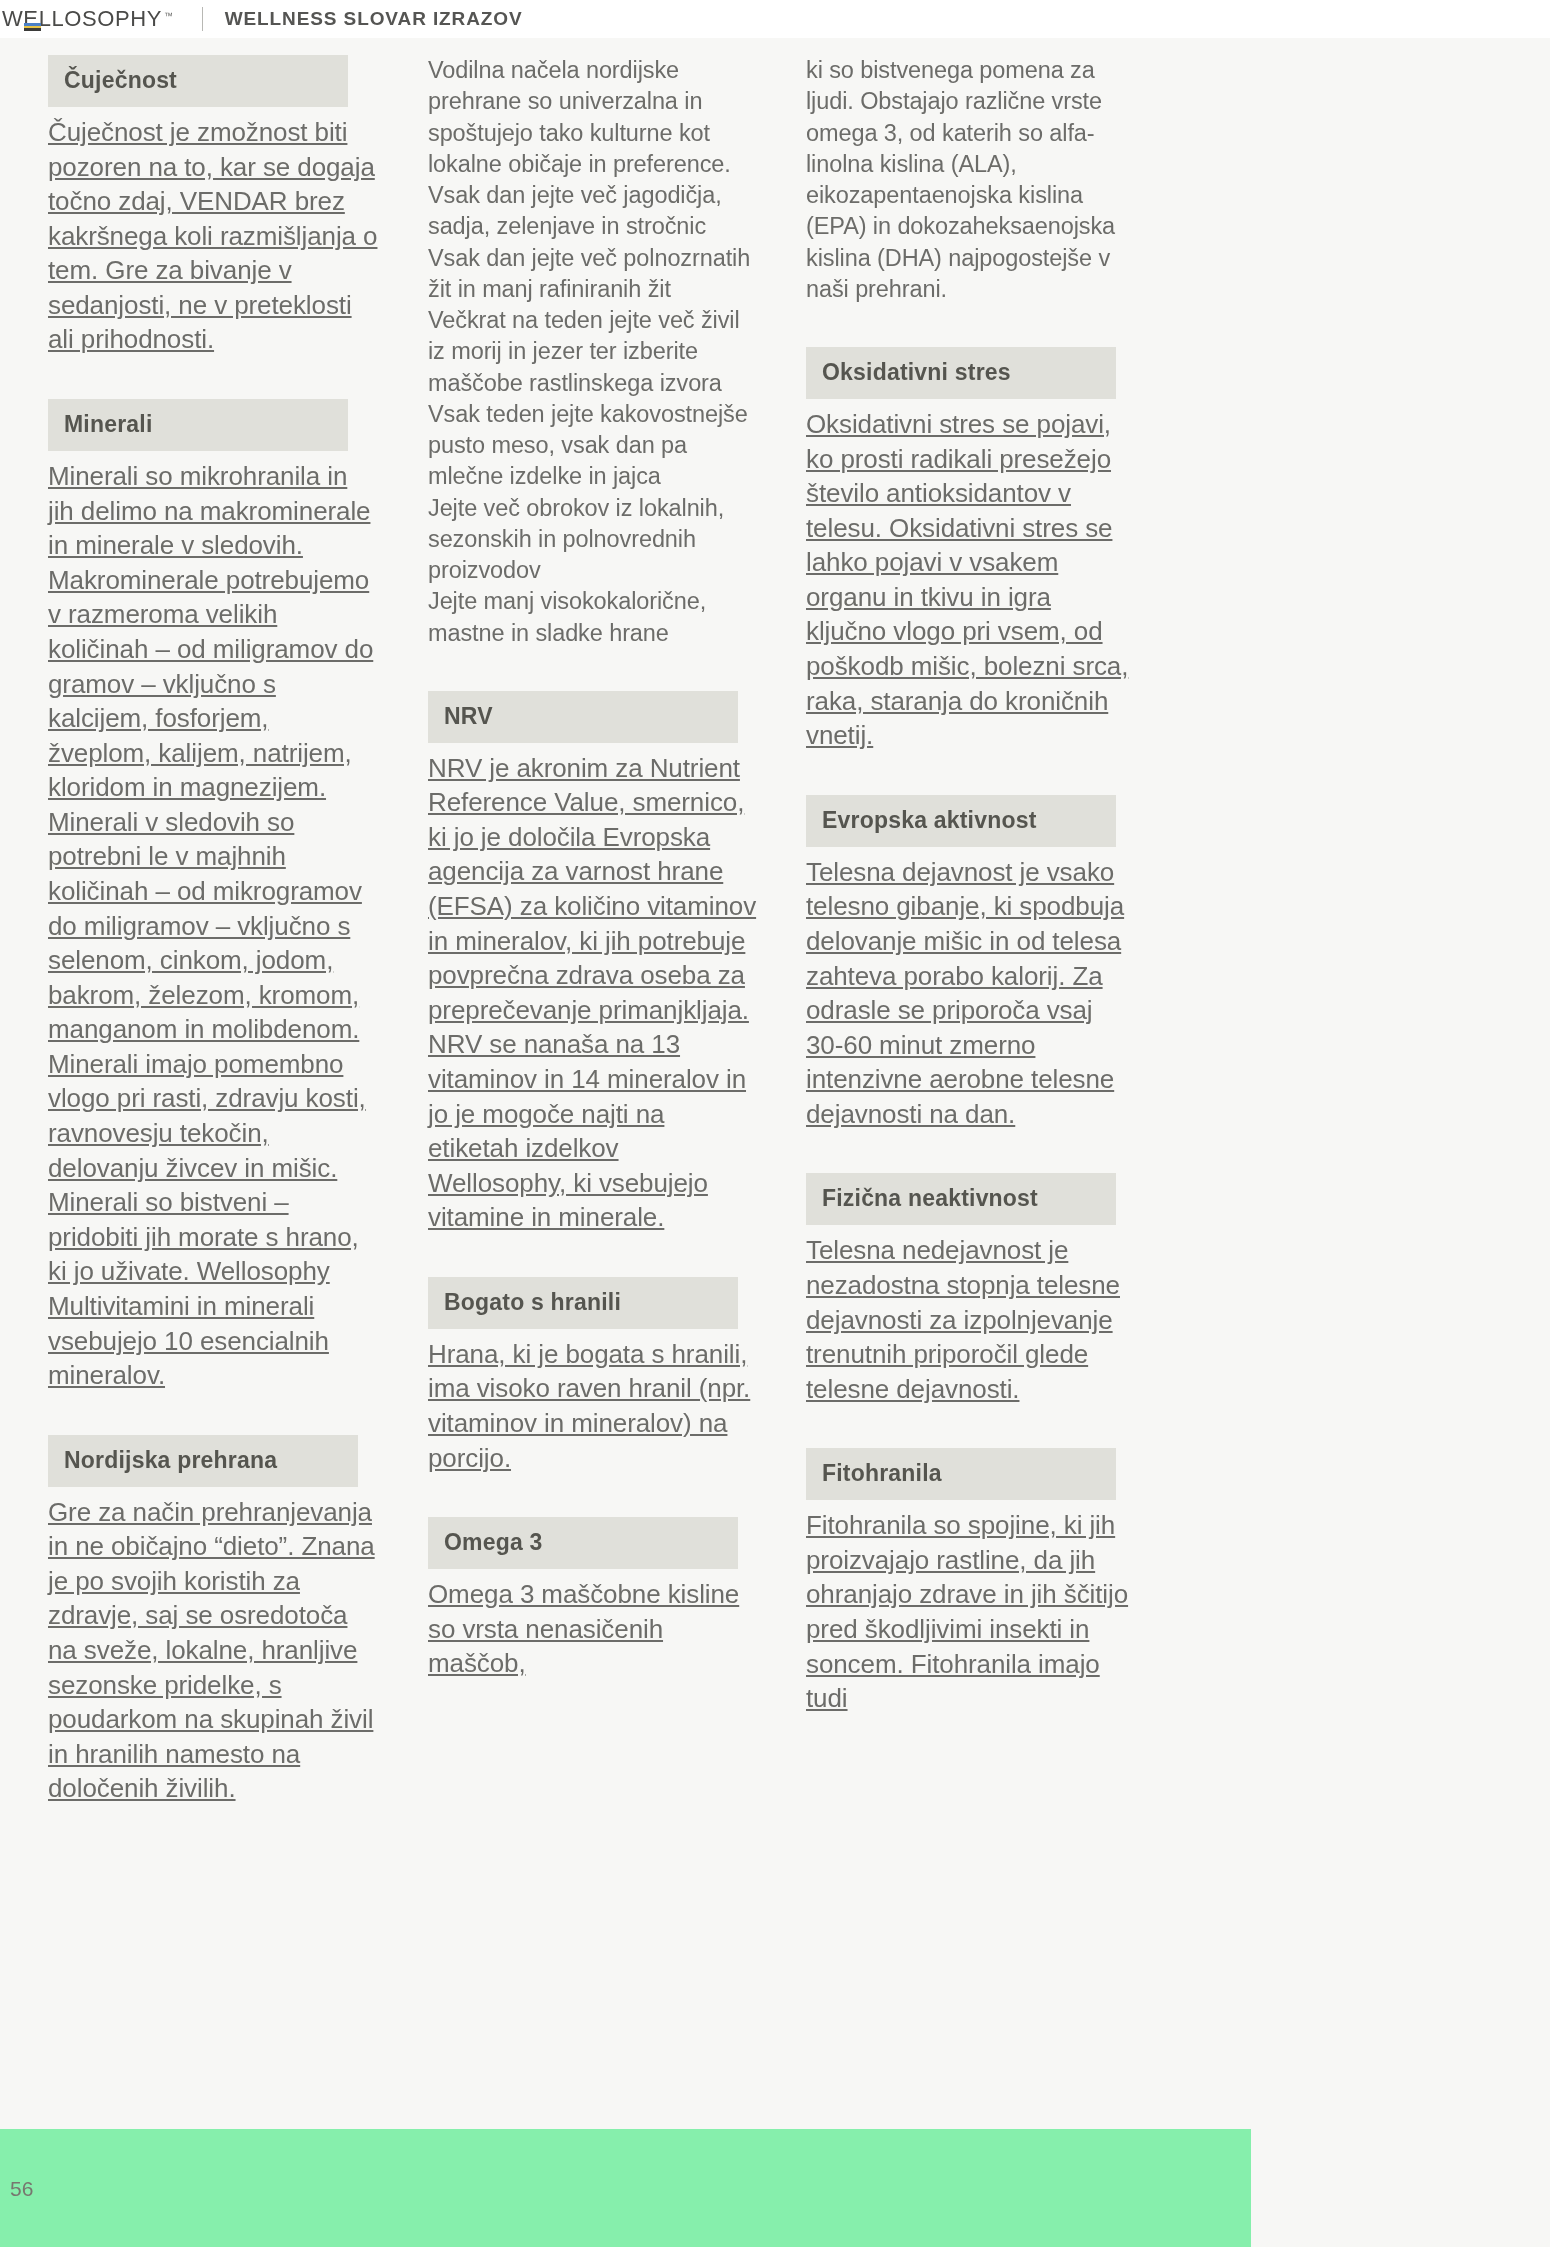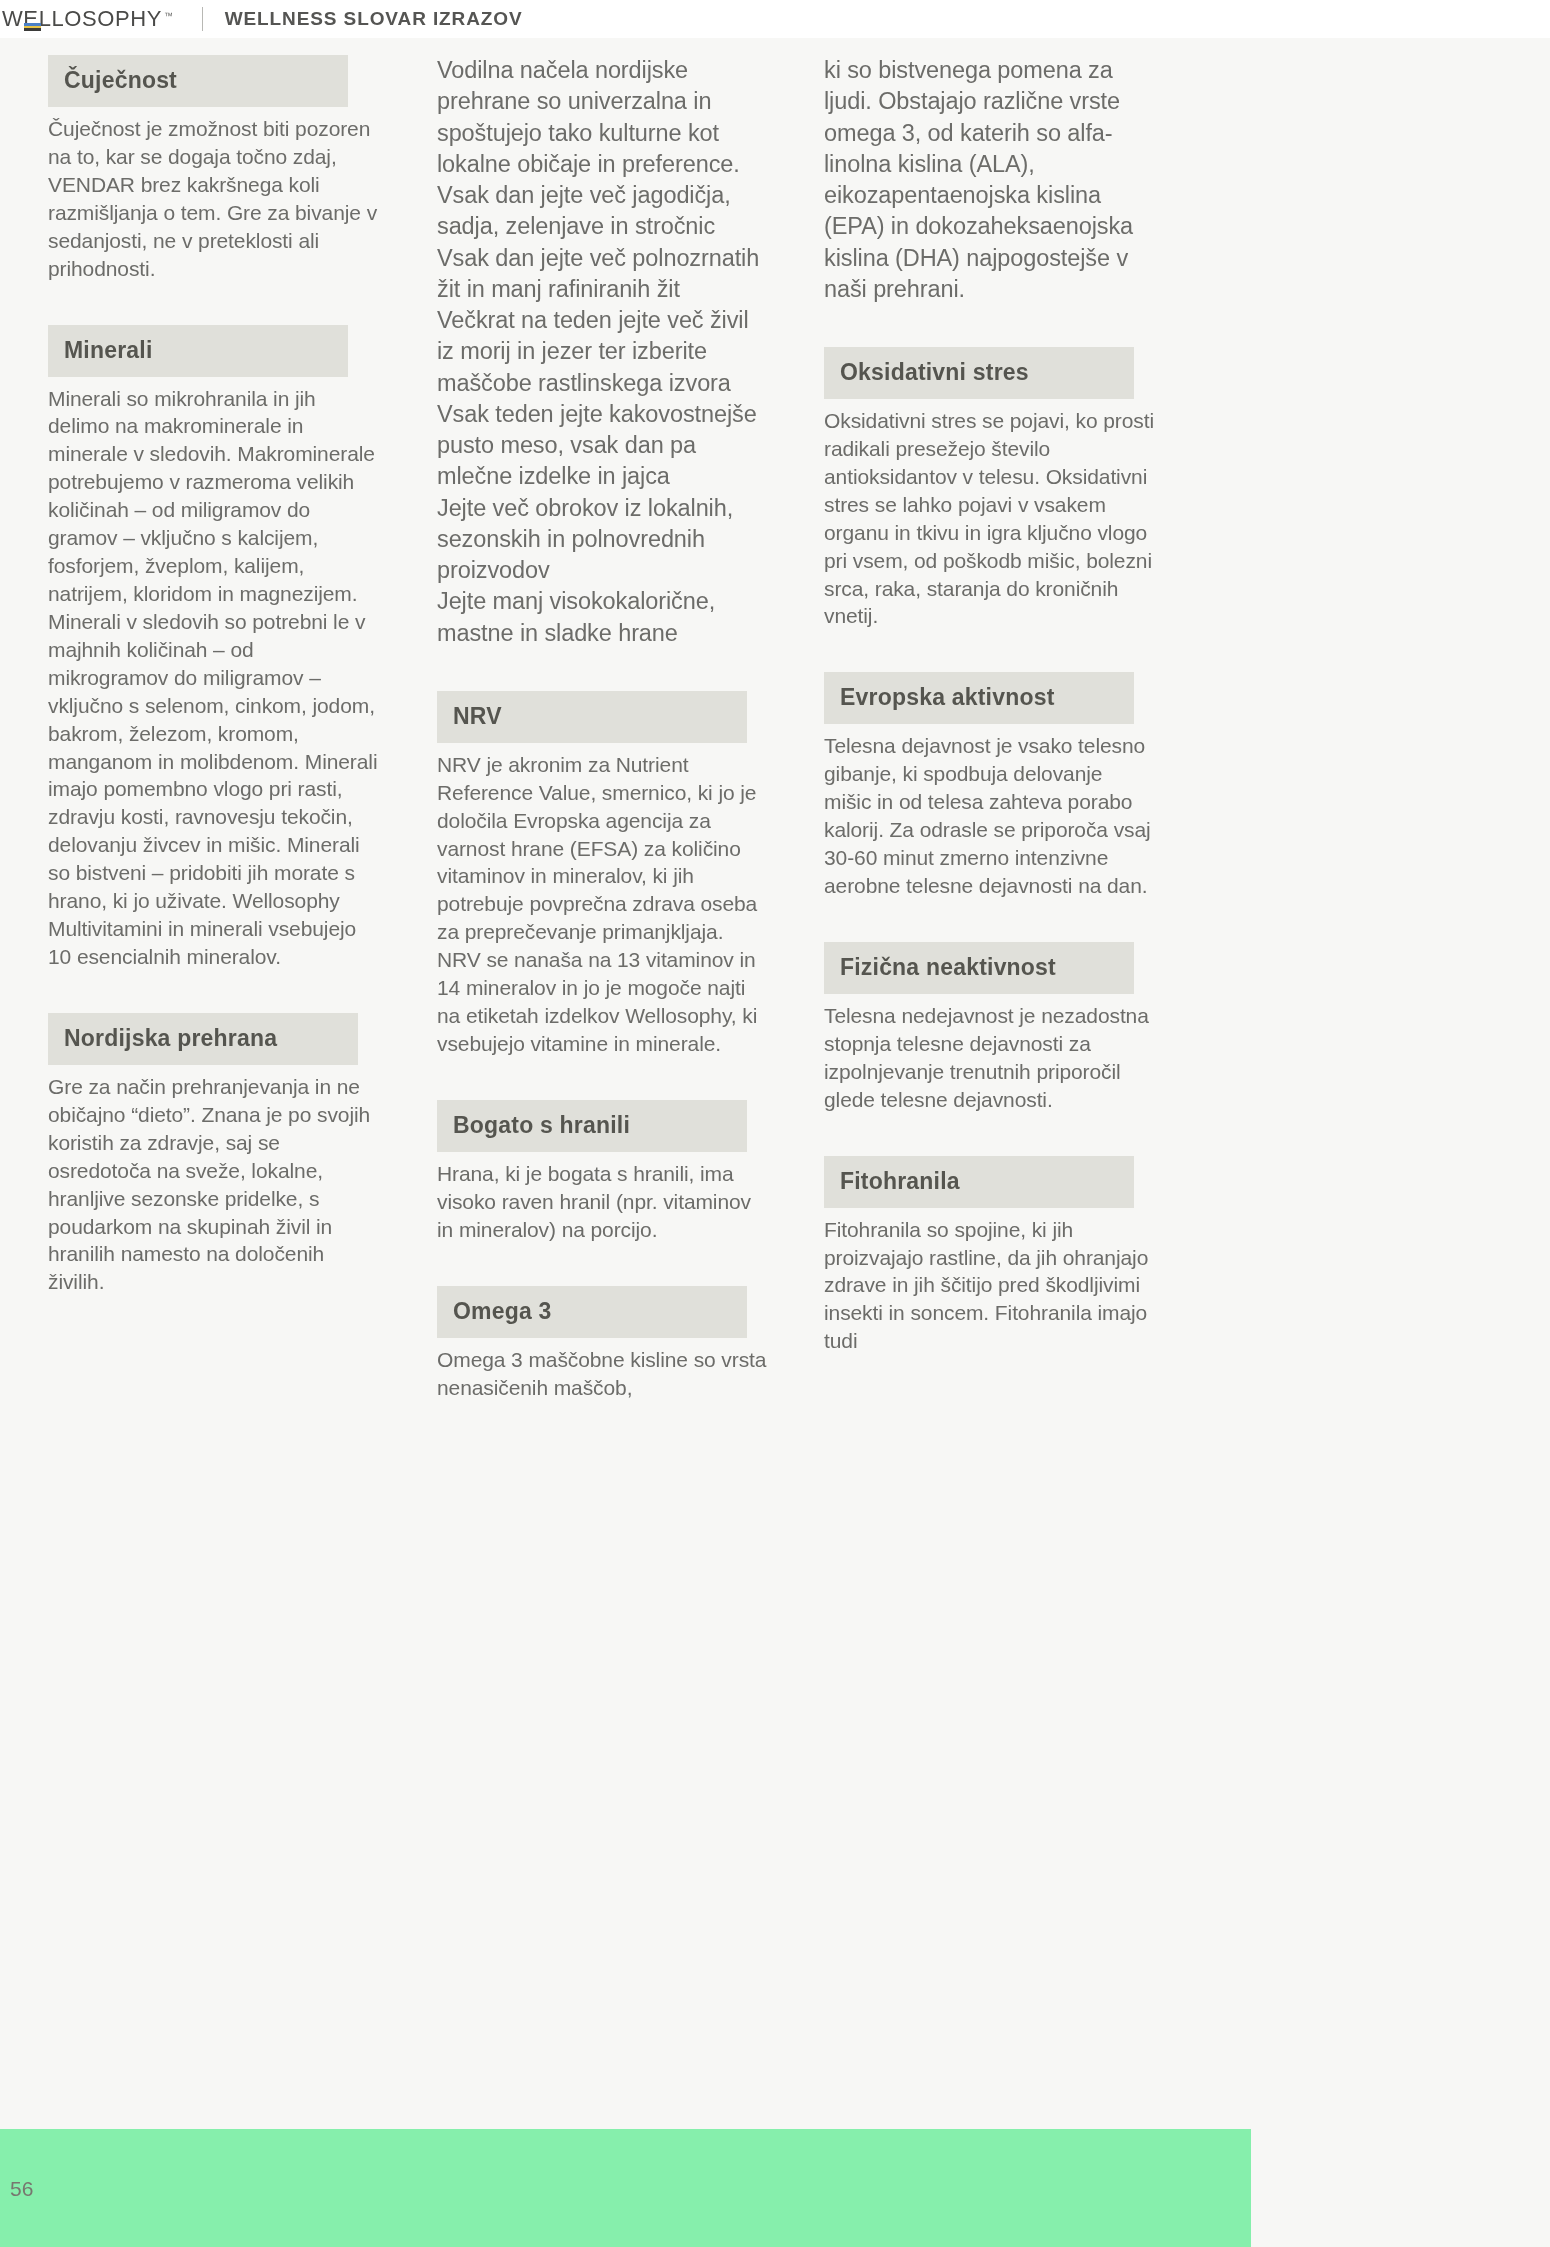--- a/index.html
+++ b/index.html
@@ -80,21 +80,21 @@
   }
 
   
   .columns {
     position: absolute;
     top: 55px;
     left: 48px;
     width: 1454px;
     height: 2075px;
     display: flex;
-    gap: 17px;
+    gap: 8px;
   }
   .column {
     width: 330px;
     margin-right: 0;
   }
   .col-1 { margin-left: 0; }
   .col-2 { margin-left: 42px; }
   .col-3 { margin-left: 40px; }
 
   .section { margin-bottom: 0; }
@@ -106,25 +106,26 @@
     font-weight: 700;
     color: #55554f;
     letter-spacing: 0.2px;
     line-height: 1;
     box-sizing: border-box;
   }
   .sec-head.narrow { width: 300px; }
   .sec-head.full { width: 310px; }
 
   .sec-body {
-    font-size: 21px;
+    font-size: 26px;
     line-height: 1.33;
     color: #6c6c69;
     padding: 8px 0 0 0;
     letter-spacing: -0.1px;
+    text-decoration: underline;
   }
   .gap-md { height: 42px; }
 
   .plain-body {
     font-size: 23.5px;
     line-height: 1.33;
     color: #6c6c69;
     letter-spacing: -0.1px;
   }
 

